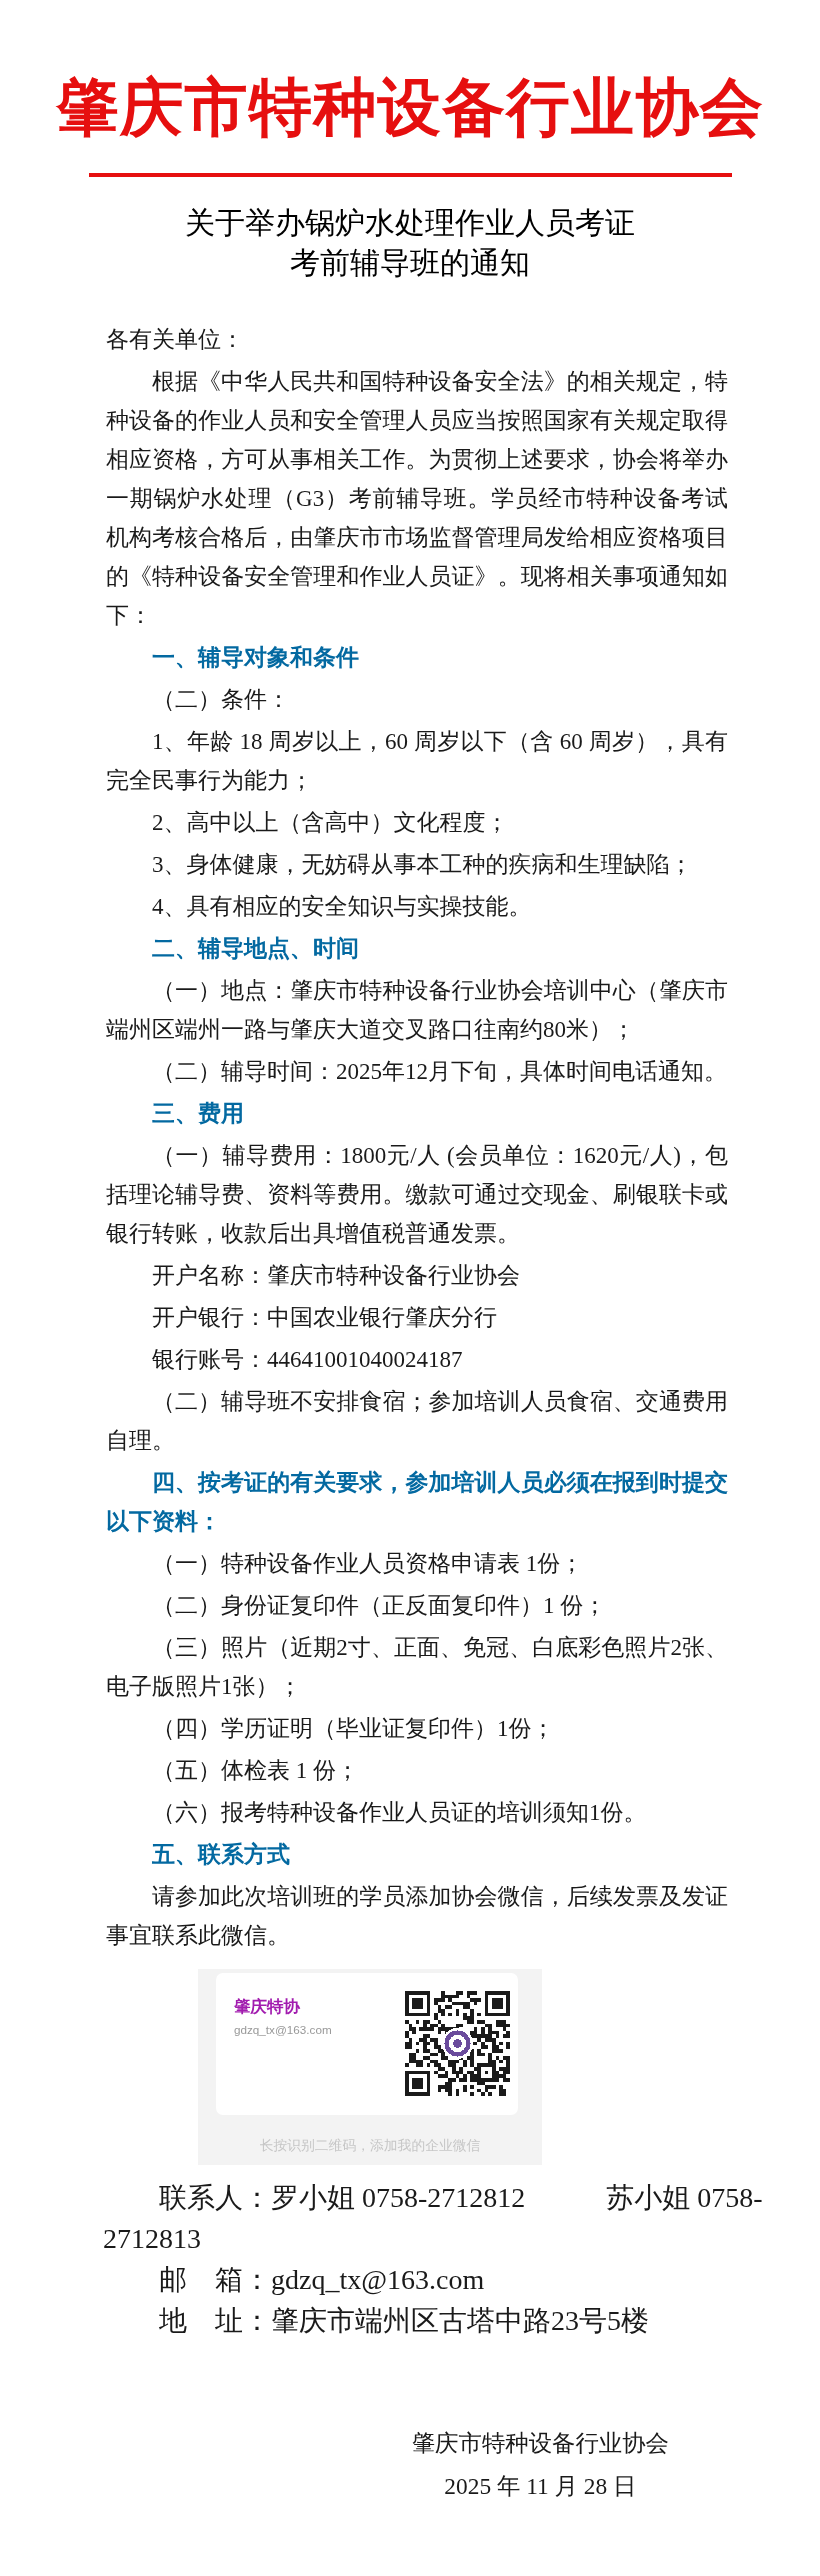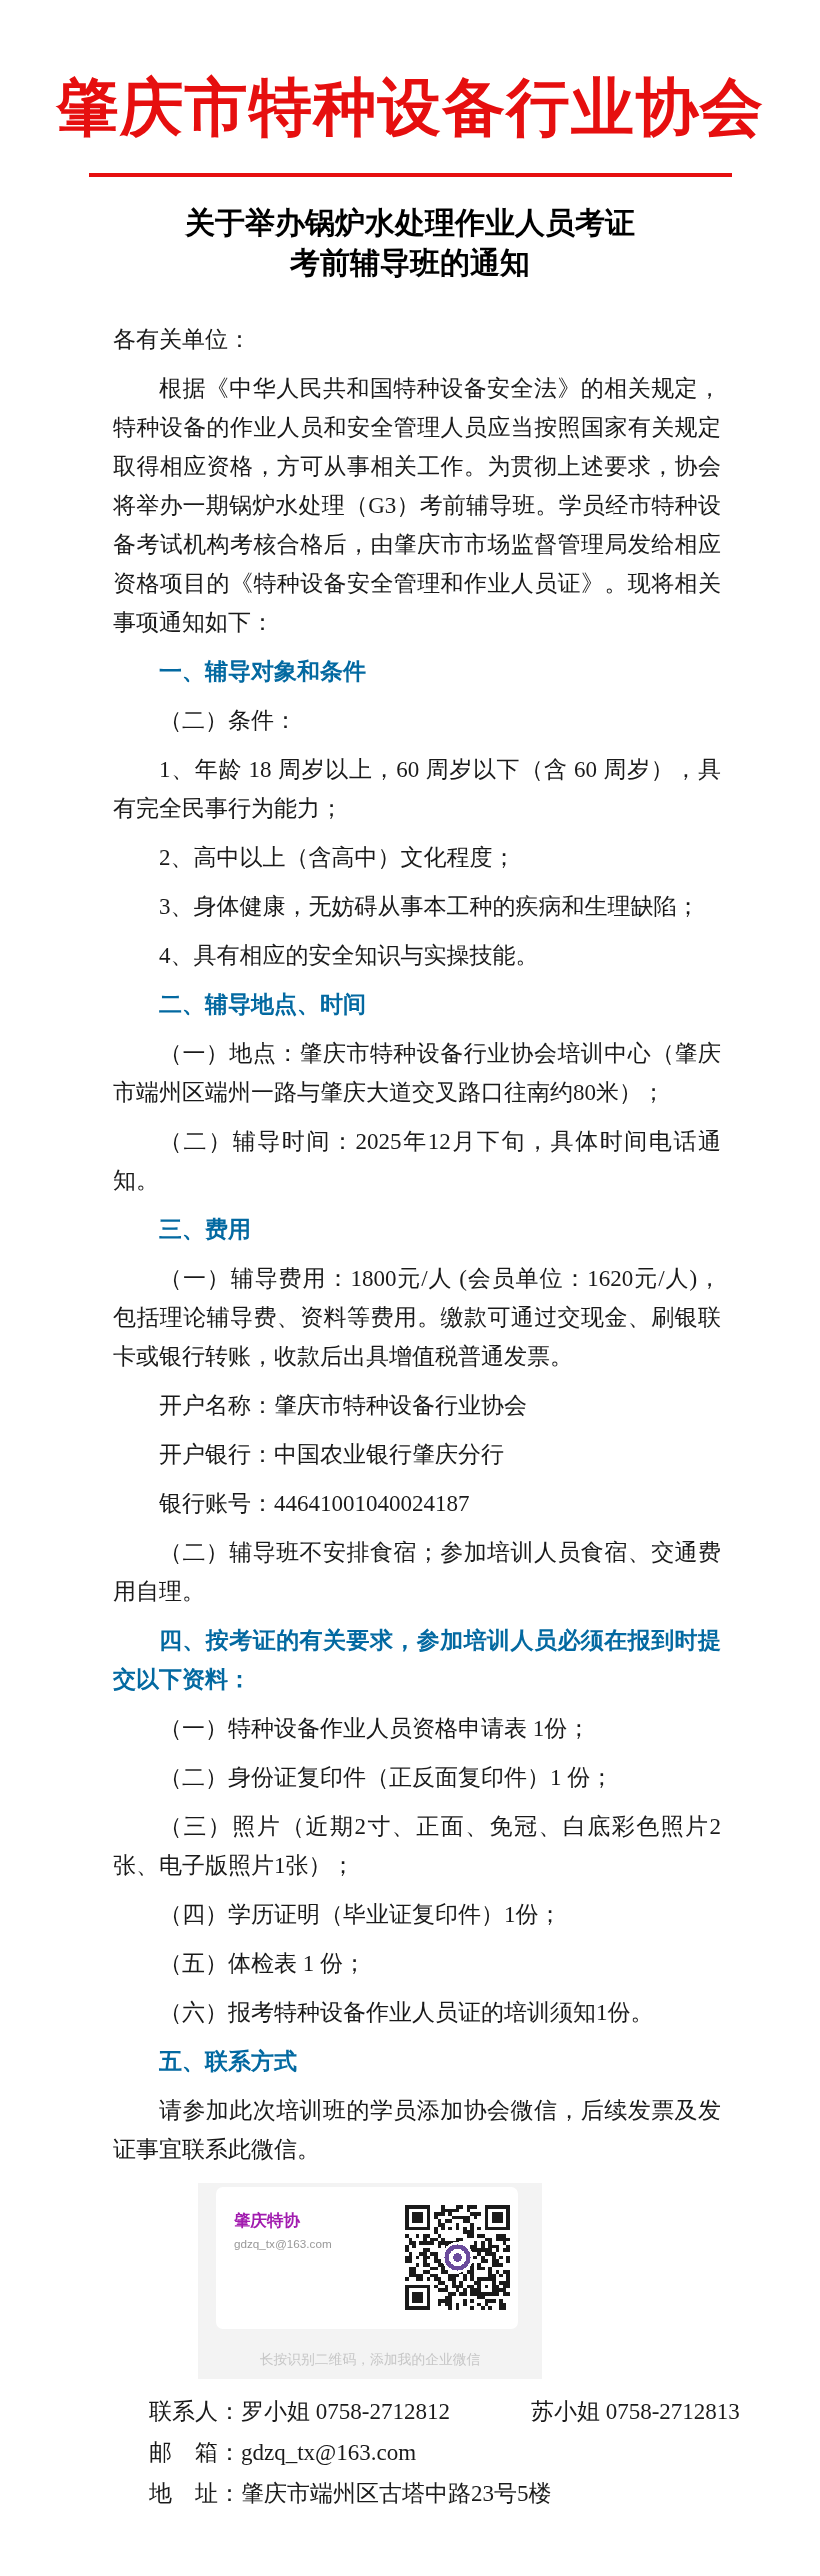--- a/index.html
+++ b/index.html
@@ -13,29 +13,29 @@
   .org-title{
     margin:0; padding-top:77px; text-align:center;
     font-family:"Liberation Serif", serif;
     font-weight:bold; font-size:63px; line-height:1;
     color:var(--red); letter-spacing:1.4px; white-space:nowrap;
   }
   .red-rule{ width:643px; height:4.1px; background:var(--red); margin:33px auto 0; }
   .doc-title{
     margin:26px 0 0; text-align:center; color:#000;
     font-family:"Liberation Serif", serif;
-    font-weight:bold; font-size:30px; line-height:40px;
+    font-weight:normal; font-size:30px; line-height:40px;
   }
   .doc-title .line{ display:block; }
   
   .body-text{
     width:628px; margin:37px 0 0 103px;
     font-size:23px; line-height:39px; text-align:justify; color:#1a1a1a;
   }
-  .body-text p{ margin:10px; }
+  .body-text p{ margin:3px; }
   p.indent{ text-indent:2em; }
   p.hd{ font-weight:bold; font-family:"Liberation Sans", sans-serif; color:#0369a1; }
   
   .wx-panel{
     position:relative; margin:13.8px 0 0 198px;
     width:344px; height:196px; background:#f3f3f3;
   }
   .wx-card{
     position:absolute; left:18px; top:4.1px; width:302px; height:142px;
     background:#ffffff; border-radius:6.9px;
@@ -49,21 +49,21 @@
     position:absolute; left:18px; top:50px;
     font-family:"Liberation Sans", sans-serif; font-size:11.7px; color:#999;
   }
   .wx-qr{ position:absolute; right:8.3px; top:18px; width:105px; height:105px; }
   .wx-caption{
     position:absolute; left:0; right:0; top:168px; text-align:center;
     font-family:"Liberation Sans", sans-serif; font-size:13.8px; color:#c6c6c6;
   }
   
   .contacts{
-    margin:12.4px 0 0 103px; font-size:23px; line-height:41px; color:#1a1a1a;
+    margin:12.4px 0 0 103px; font-size:28px; line-height:41px; color:#1a1a1a;
   }
   .contacts p{ margin:0; text-indent:2em; }
   .contacts .gap{ margin-left:81px; }
   
   .signature{
     margin-top:81px; padding-right:151px;
     display:flex; justify-content:flex-end;
   }
   .signature .sig-inner{ text-align:center; font-size:23.4px; line-height:43px; color:#1a1a1a; }
   .signature p{ margin:0; }

